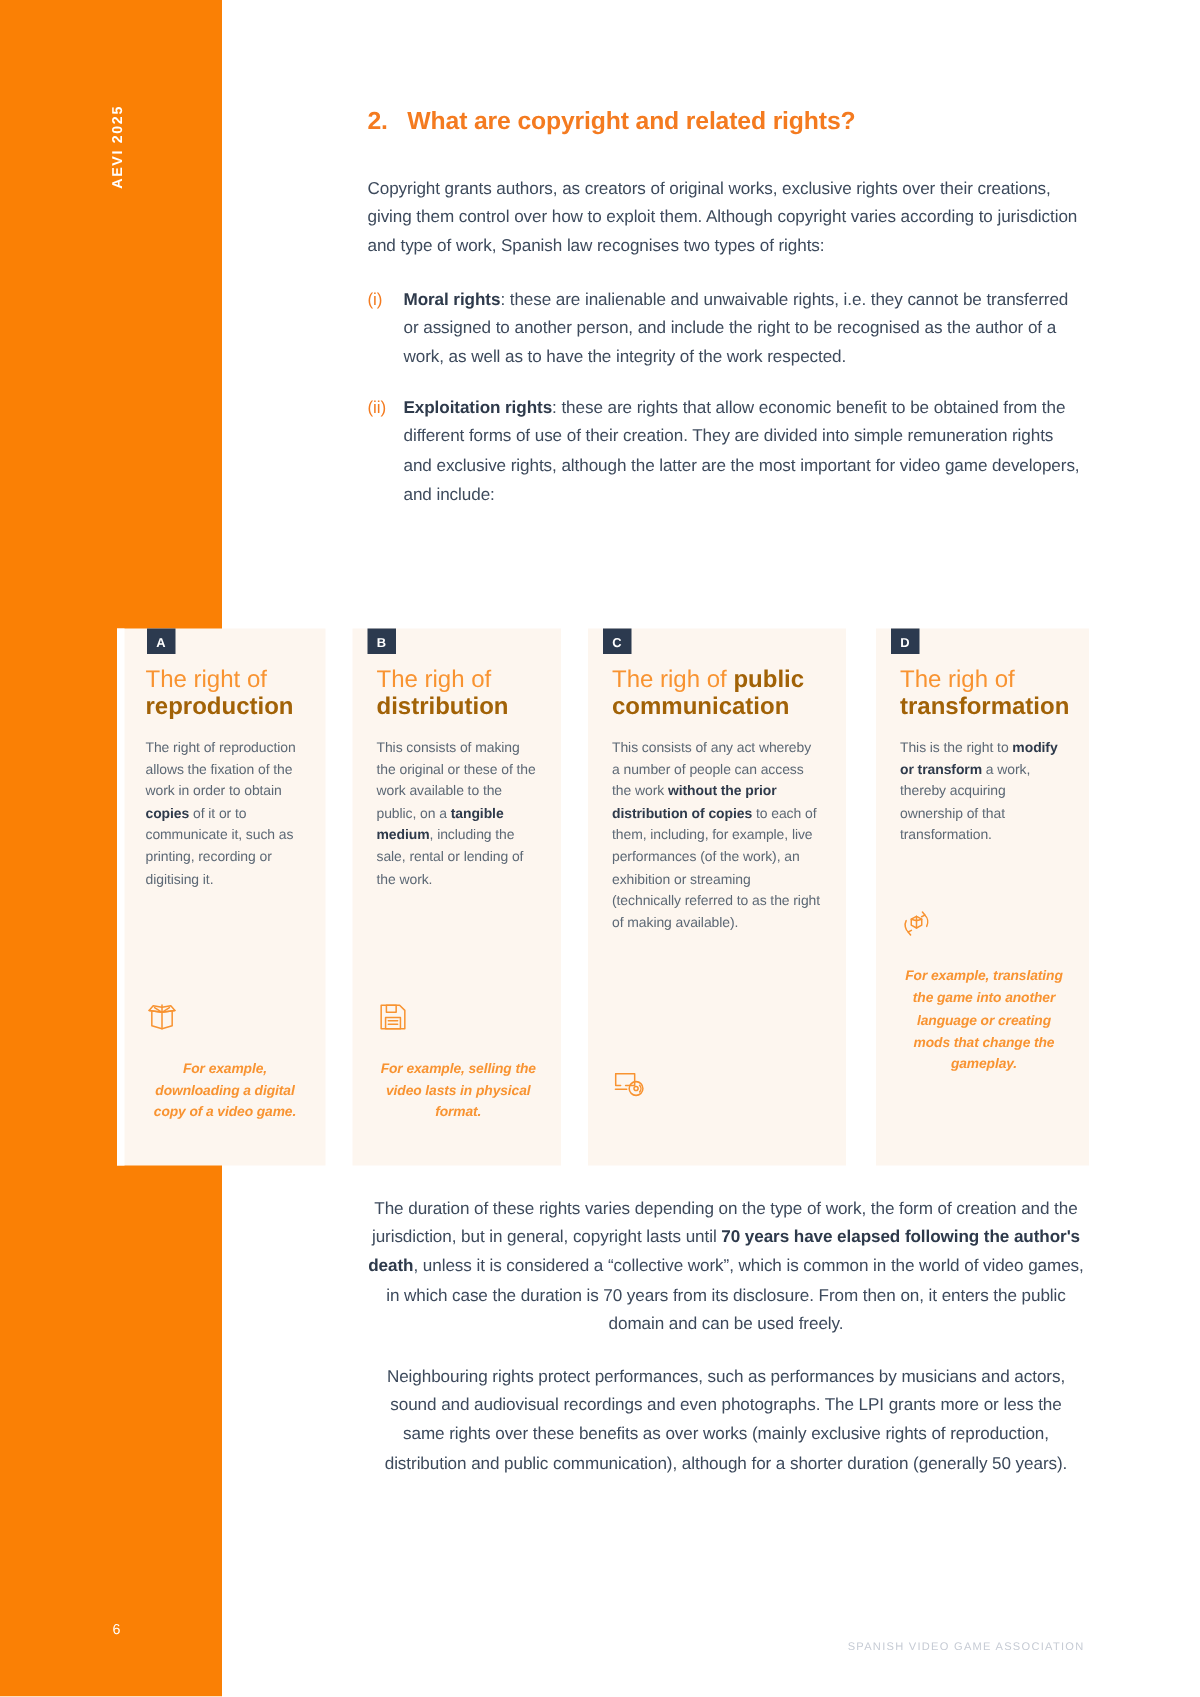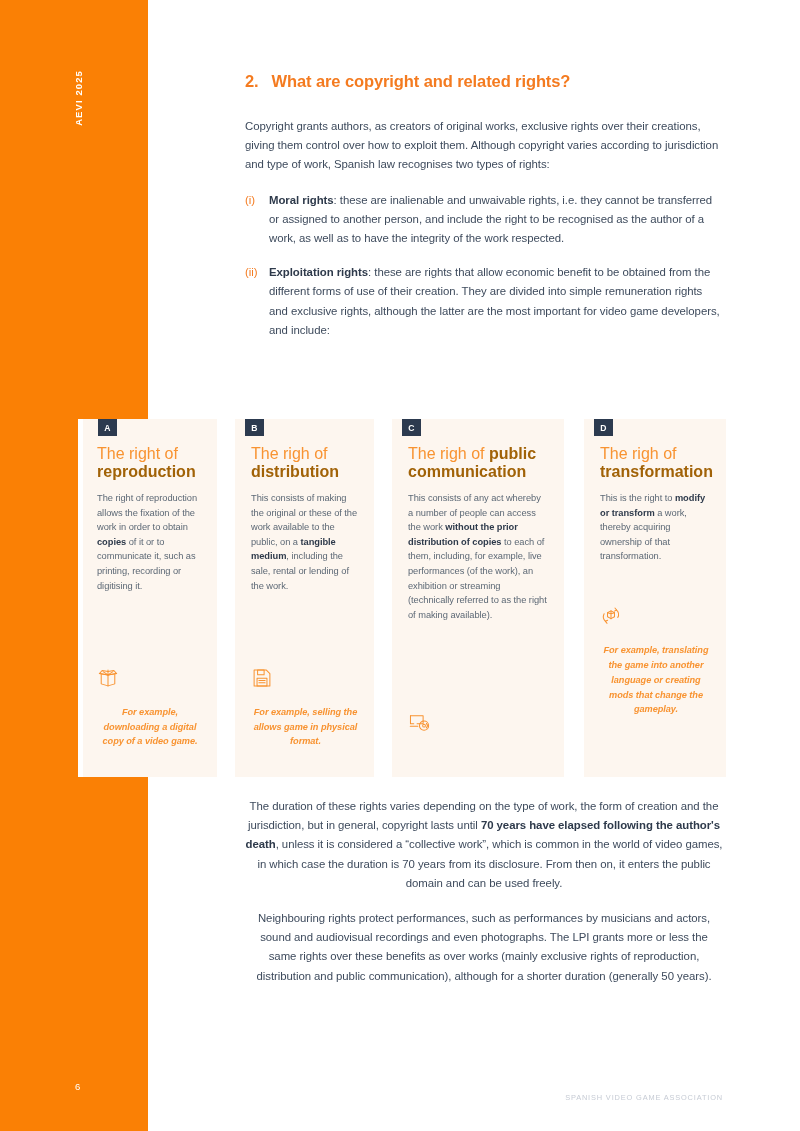--- a/index.html
+++ b/index.html
@@ -262,21 +262,21 @@
       </div>
       <div class="card-foot">
         <div class="card-icon">
           <svg width="22" height="22" viewBox="0 0 24 24" fill="none" stroke="currentColor" stroke-width="1.1" stroke-linecap="round" stroke-linejoin="round">
             <path d="M3.4 3.4h13.4l3.8 3.8v13.4H3.4z"></path>
             <path d="M7.2 3.4h7.1v5.1H7.2z"></path>
             <path d="M6.6 12.4h10.8v8.2H6.6z"></path>
             <path d="M8.6 14.8h6.8M8.6 17.2h6.8"></path>
           </svg>
         </div>
-        <div class="card-example">For example, selling the allows game in physical format.</div>
+        <div class="card-example">For example, selling the video lasts in physical format.</div>
       </div>
     </div>
 
     <div class="card c">
       <div class="badge">C</div>
       <div class="card-title">
         <span>The righ of </span><span class="strong">public communication</span>
       </div>
       <div class="card-desc">
         <span>This consists of any act whereby a number of people can access the work </span><b>without the prior distribution of copies</b><span> to each of them, including, for example, live performances (of the work), an exhibition or streaming (technically referred to as the right of making available).</span>

